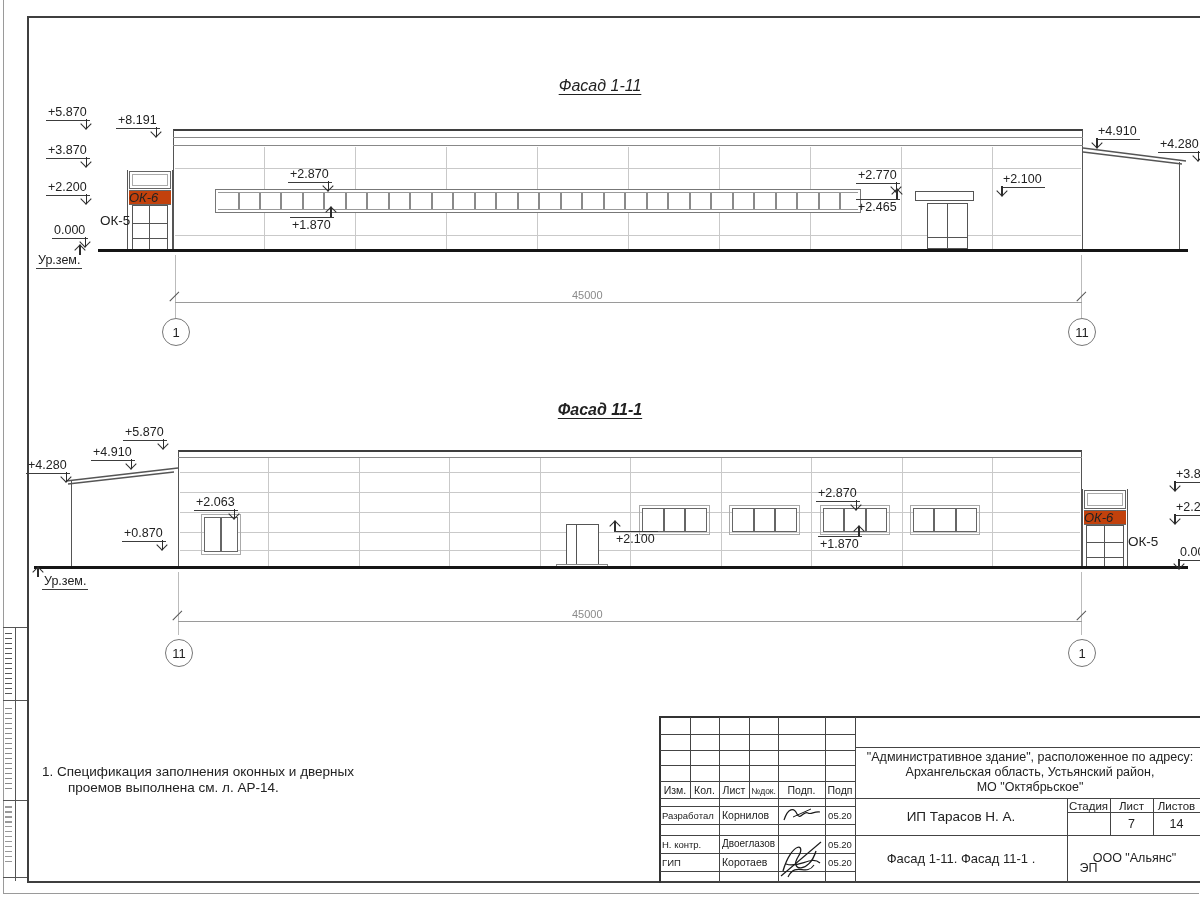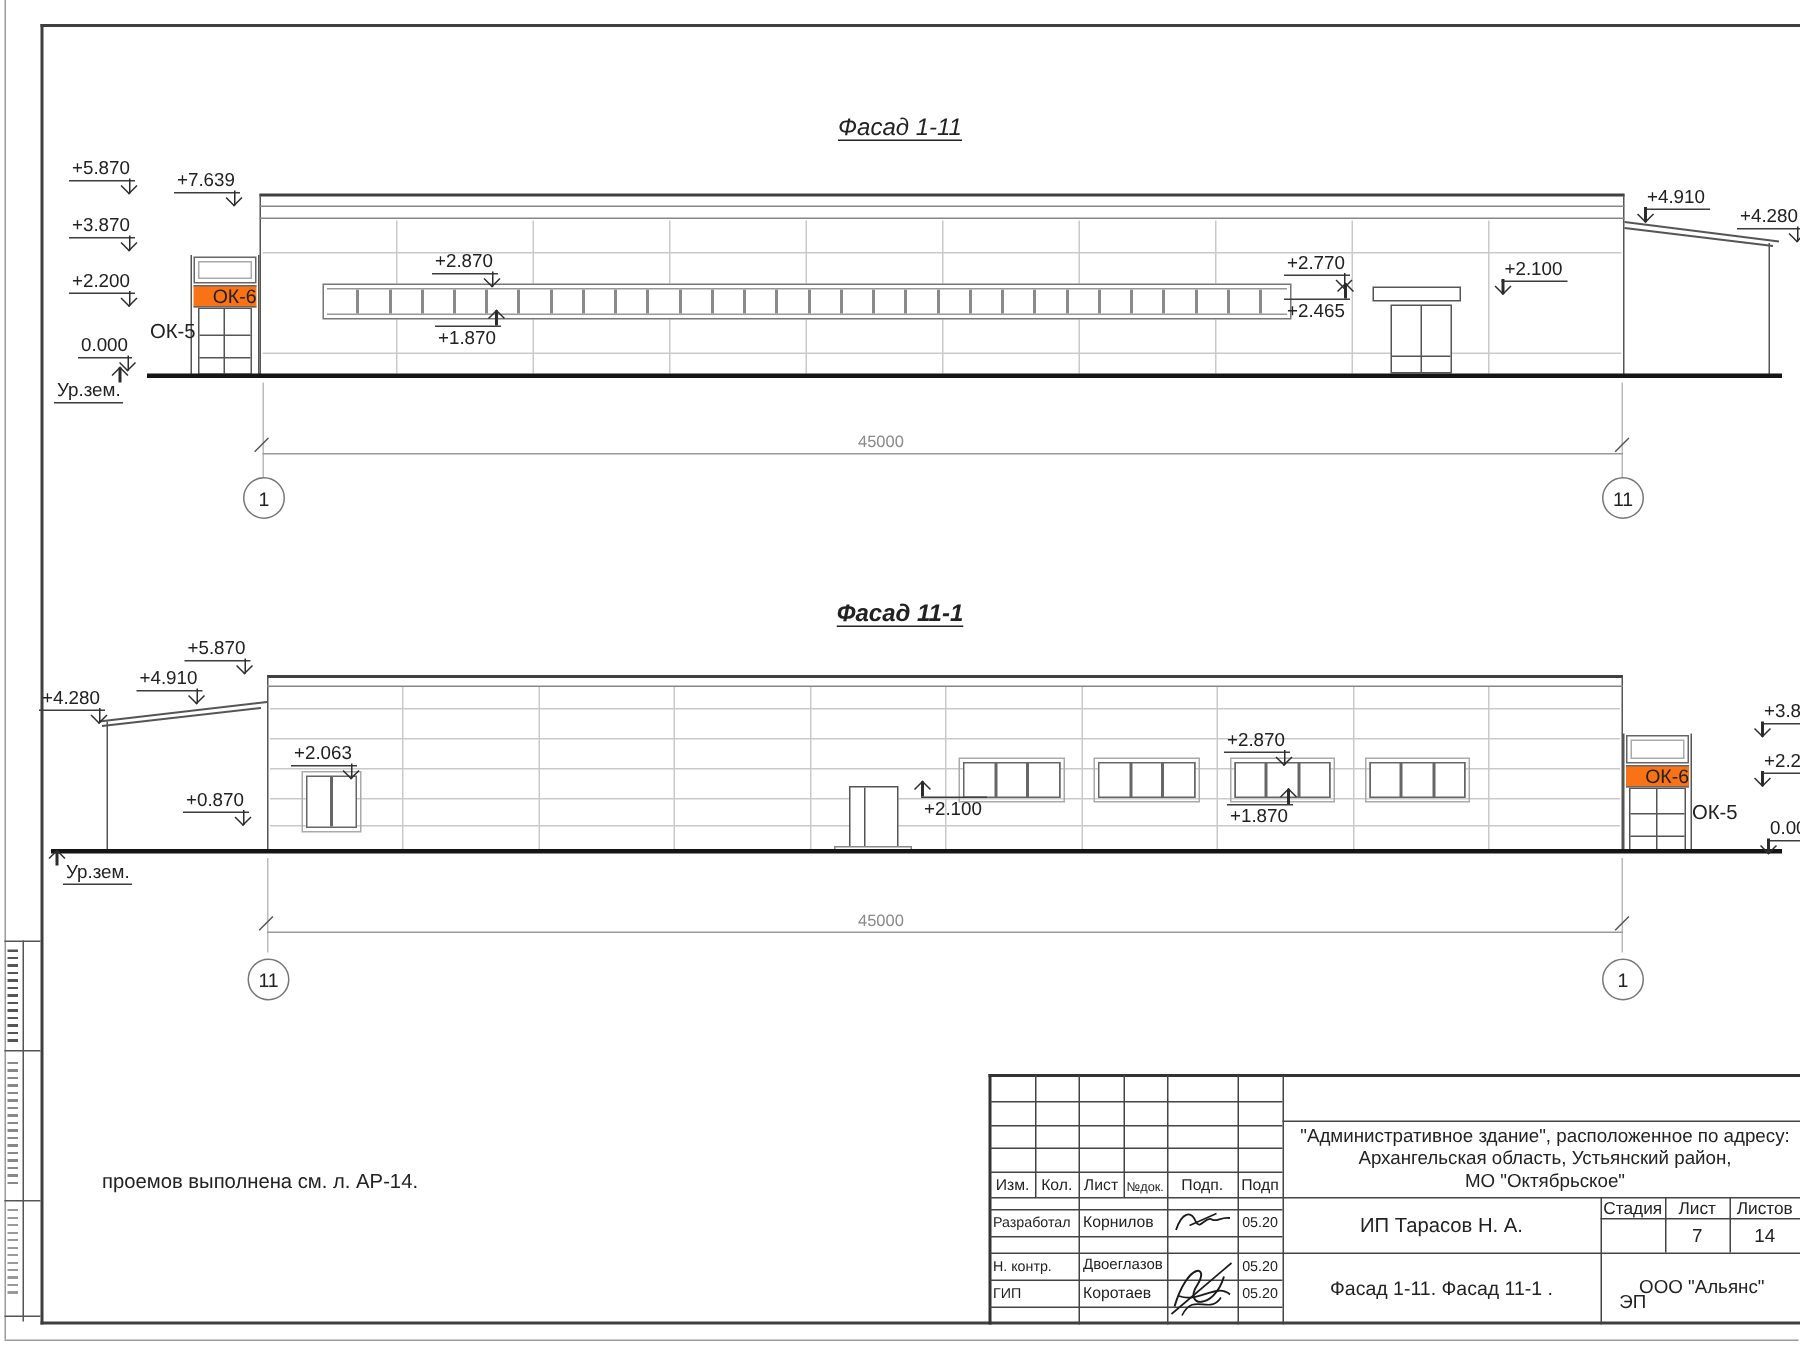--- a/index.html
+++ b/index.html
@@ -32,22 +32,22 @@
   .band .panes{position:absolute;left:2px;right:2px;top:2px;bottom:2px;
         border-top:1px solid #999;border-bottom:1px solid #999;box-sizing:border-box;
         background:repeating-linear-gradient(90deg,#fff 0 19.5px,#8a8a8a 19.5px 21.5px);}
   .win3{position:absolute;border:1.5px solid #666;outline:1px solid #aaa;outline-offset:2px;
         display:flex;gap:2px;background:#666;box-sizing:border-box;}
   .win3 .pane{flex:1;background:#fff;}
   .boxwin{position:absolute;border:1px solid #666;background:#fff;box-sizing:border-box;}
   .boxwin .in{position:absolute;left:2px;right:2px;top:2px;bottom:2px;border:1px solid #aaa;}
   .door{position:absolute;border:1.3px solid #555;background:#fff;box-sizing:border-box;}
   .lbl{position:absolute;font-size:13.5px;white-space:nowrap;}
-  .cellbl{position:absolute;border-top:1px solid #666;border-bottom:1px solid #666;background:#f97316;
-          font-size:13px;text-align:right;line-height:14px;box-sizing:border-box;}
+  .cellbl{position:absolute;border-top:1px solid #666;border-bottom:1px solid #666;background:#c2410c;
+          font-size:13px;text-align:left;line-height:14px;box-sizing:border-box;font-style:italic;}
   .vest{position:absolute;border-left:1.3px solid #555;border-right:1.3px solid #555;box-sizing:border-box;}
   .bubble{position:absolute;width:26px;height:26px;border:1.2px solid #777;border-radius:50%;
           background:#fff;display:flex;align-items:center;justify-content:center;font-size:13px;}
   .dimlbl{position:absolute;font-size:11px;color:#8a8a8a;}
   .slash{position:absolute;width:13px;height:1.4px;background:#555;transform:rotate(-45deg);}
   .ftitle{position:absolute;width:170px;text-align:center;font-style:italic;font-size:16px;
           text-decoration:underline;text-underline-offset:3px;}
   .note{position:absolute;font-size:13.5px;white-space:nowrap;}
   
   .tbtxt{position:absolute;text-align:center;white-space:nowrap;}
@@ -117,21 +117,21 @@
     <line x1="5" y1="10" x2="104" y2="22" stroke="#555" stroke-width="1.3"></line>
   </svg>
   <div class="ln abs" style="left:1179px;top:162px;width:1.4px;height:88px;background:#555;"></div>
 
   <div class="ln abs" style="left:98px;top:249px;width:1090px;height:2.6px;background:#151515;"></div>
 
   <div class="mark down" style="left:46px;top:106px;"><span class="mtxt">+5.870</span><i class="arr"></i></div>
   <div class="mark down" style="left:46px;top:144px;"><span class="mtxt">+3.870</span><i class="arr"></i></div>
   <div class="mark down" style="left:46px;top:181px;"><span class="mtxt">+2.200</span><i class="arr"></i></div>
   <div class="mark down" style="left:52px;top:224px;"><span class="mtxt">0.000</span><i class="arr"></i></div>
-  <div class="mark down" style="left:116px;top:114px;"><span class="mtxt">+7.639</span><i class="arr"></i></div>
+  <div class="mark down" style="left:116px;top:114px;"><span class="mtxt">+8.191</span><i class="arr"></i></div>
   <div class="mark down" style="left:288px;top:168px;"><span class="mtxt">+2.870</span><i class="arr"></i></div>
   <div class="mark up" style="left:290px;top:217px;"><span class="mtxt">+1.870</span><i class="arr"></i></div>
   <div class="mark down" style="left:856px;top:169px;"><span class="mtxt">+2.770</span><i class="arr"></i></div>
   <div class="mark up" style="left:856px;top:199px;"><span class="mtxt">+2.465</span><i class="arr"></i></div>
   <div class="mark down aleft" style="left:1001px;top:173px;"><span class="mtxt">+2.100</span><i class="arr"></i></div>
   <div class="mark down aleft" style="left:1096px;top:125px;"><span class="mtxt">+4.910</span><i class="arr"></i></div>
   <div class="mark down" style="left:1158px;top:138px;"><span class="mtxt">+4.280</span><i class="arr"></i></div>
   <div class="gmark g1" style="left:36px;top:253px;"><i class="arr"></i><span class="mtxt">Ур.зем.</span></div>
 
   <div class="lt" style="left:175px;top:255px;width:1px;height:63px;background:#bbb;"></div>
@@ -233,20 +233,21 @@
   <div class="slash" style="left:171px;top:615px;"></div>
   <div class="slash" style="left:1075px;top:615px;"></div>
   <div class="dimlbl" style="left:572px;top:608px;">45000</div>
   <div class="bubble" style="left:165px;top:639px;">
       <span>11</span>
     </div>
   <div class="bubble" style="left:1068px;top:639px;">
       <span>1</span>
     </div>
 
+  <div class="note" style="left:42px;top:764px;">1. Спецификация заполнения оконных и дверных</div>
   <div class="note" style="left:68px;top:780px;">проемов выполнена см. л. АР-14.</div>
 
   <div class="ln abs" style="left:659px;top:716px;width:541px;height:1.6px;background:#333;"></div>
   <div class="ln abs" style="left:659px;top:716px;width:1.6px;height:167px;background:#333;"></div>
 
   <div class="ln abs" style="left:690px;top:717px;width:1px;height:81px;"></div>
   <div class="ln abs" style="left:749px;top:717px;width:1px;height:81px;"></div>
   <div class="ln abs" style="left:719px;top:717px;width:1px;height:166px;"></div>
   <div class="ln abs" style="left:778px;top:717px;width:1px;height:166px;"></div>
   <div class="ln abs" style="left:825px;top:717px;width:1px;height:166px;"></div>

